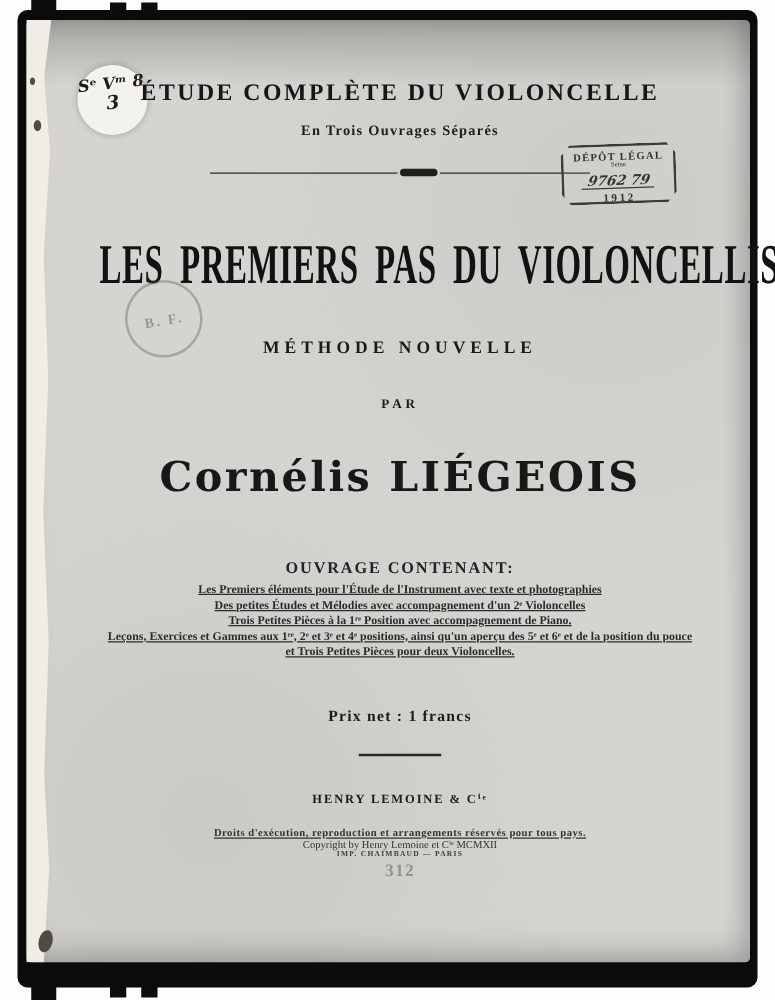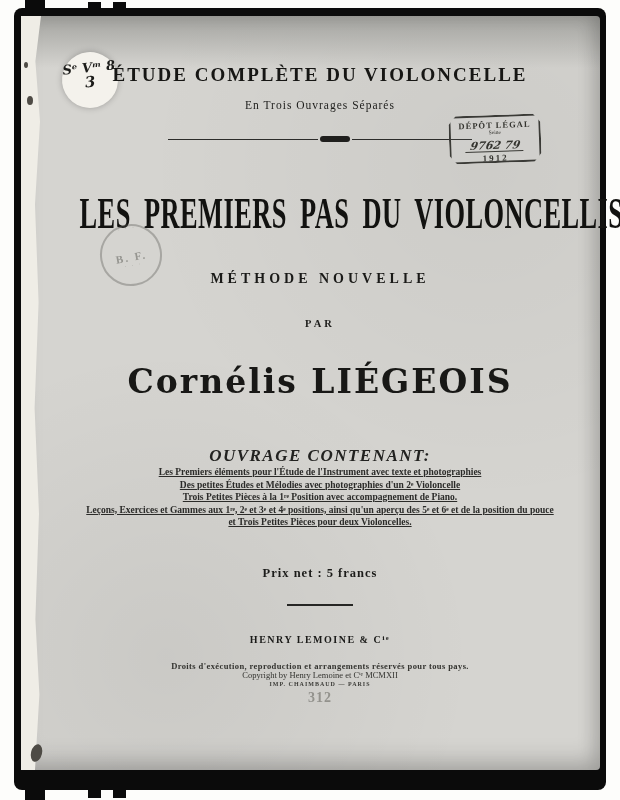--- a/index.html
+++ b/index.html
@@ -23,21 +23,21 @@
   .edge-mark{background:#4e4b45;border-radius:50%;}
   
   .sticker{left:62px;top:52px;width:56px;height:56px;background:#f4f2ec;border-radius:50%;
            box-shadow:0 0 6px rgba(0,0,0,.25);text-align:center;transform:rotate(-6deg);}
   .sticker .l1{margin-top:9px;font-style:italic;font-weight:bold;font-size:13px;line-height:13px;
                font-family:"DejaVu Serif",serif;}
   .sticker .l2{font-style:italic;font-weight:bold;font-size:15px;line-height:16px;font-family:"DejaVu Serif",serif;}
   
   .cline{left:40px;right:20px;text-align:center;}
   .series-title{top:64px;font-size:19px;font-weight:bold;letter-spacing:2px;color:#161614;}
-  .series-sub{top:99px;font-size:11.5px;font-weight:normal;letter-spacing:1px;color:#1d1d1b;}
+  .series-sub{top:99px;font-size:11.5px;font-weight:bold;letter-spacing:1px;color:#1d1d1b;}
   .ornament{top:129px;height:6px;}
   .ornament .bar{display:inline-block;width:150px;height:1.5px;background:#2c2c2a;vertical-align:middle;}
   .ornament .blob{display:inline-block;width:30px;height:6px;background:#1f1f1d;border-radius:3px;
                   vertical-align:middle;margin:0 2px;}
   
   .legal{left:449px;top:115px;width:88px;height:44px;transform:rotate(-2deg);
          border:2px solid #3a3a36;border-radius:4px;
          clip-path:polygon(8% 0,92% 0,100% 18%,100% 82%,92% 100%,8% 100%,0 82%,0 18%);
          text-align:center;color:#34342f;background:rgba(255,255,255,.06);}
   .legal .t1{font-size:8.5px;font-weight:bold;letter-spacing:1px;margin-top:3px;}
@@ -52,29 +52,29 @@
                    transform:scale(.88,1.5);transform-origin:center;color:#121210;white-space:nowrap;}
   
   .lib-stamp{left:100px;top:224px;width:58px;height:58px;border:2px solid rgba(92,92,88,.38);
              border-radius:50%;text-align:center;transform:rotate(-10deg);color:rgba(85,85,80,.5);}
   .lib-stamp .mid{margin-top:20px;font-size:11px;font-weight:bold;letter-spacing:2px;}
   .lib-stamp .arc{font-size:5px;letter-spacing:1px;}
   .methode{top:271px;font-size:14px;font-weight:bold;letter-spacing:4px;color:#1a1a18;}
   .par{top:318px;font-size:10.5px;font-weight:bold;letter-spacing:3px;}
   .author{top:362px;font-size:33px;font-weight:bold;letter-spacing:2px;color:#181816;
           font-family:"DejaVu Serif",serif;}
-  .contents-head{top:446px;font-size:17px;font-weight:bold;letter-spacing:1.5px;color:#222220;font-style:italic;}
+  .contents-head{top:446px;font-size:13px;font-weight:bold;letter-spacing:1.5px;color:#222220;}
   .contents{top:466px;font-size:9.5px;font-weight:bold;line-height:12.5px;color:#2b2b29;
             font-family:"Liberation Serif","DejaVu Serif","DejaVu Sans",serif;text-decoration:underline;}
   .price{top:566px;font-size:12.5px;font-weight:bold;letter-spacing:1px;}
   .rule{top:592px;}
   .rule span{display:inline-block;width:66px;height:2px;background:#262624;}
   .pub-name{top:634px;font-size:10px;font-weight:bold;letter-spacing:1.5px;color:#1a1a18;}
   .pub-addr{top:649px;font-size:10px;font-weight:bold;letter-spacing:.3px;}
-  .pub-rights{top:661px;font-size:8.5px;font-weight:bold;color:#33332f;letter-spacing:.4px;}
+  .pub-rights{top:661px;font-size:8.5px;font-weight:bold;color:#33332f;letter-spacing:.4px;text-decoration:underline;}
   .pub-copy{top:654px;font-size:8.5px;font-weight:normal;color:#33332f;margin-top:16px;}
   .pub-printer{top:681px;font-size:6px;font-weight:bold;letter-spacing:1px;color:#3c3c38;}
   .plate{top:690px;font-size:14px;font-weight:bold;color:rgba(96,96,90,.55);letter-spacing:1px;}
 </style>
 </head>
 <body>
 
 <div class="stage">
 
   <div class="abs frame"></div>
@@ -118,27 +118,27 @@
     <div class="arc">·&nbsp;&nbsp;·&nbsp;&nbsp;·</div>
   </div>
 
   <div class="abs cline methode">MÉTHODE NOUVELLE</div>
   <div class="abs cline par">PAR</div>
   <div class="abs cline author">Cornélis LIÉGEOIS</div>
 
   <div class="abs cline contents-head">OUVRAGE CONTENANT:</div>
   <div class="abs cline contents">
     <div>Les Premiers éléments pour l'Étude de l'Instrument avec texte et photographies</div>
-    <div>Des petites Études et Mélodies avec photographies d'un 2ᵉ Violoncelle</div>
+    <div>Des petites Études et Mélodies avec accompagnement d'un 2ᵉ Violoncelles</div>
     <div>Trois Petites Pièces à la 1ʳᵉ Position avec accompagnement de Piano.</div>
     <div>Leçons, Exercices et Gammes aux 1ʳᵉ, 2ᵉ et 3ᵉ et 4ᵉ positions, ainsi qu'un aperçu des 5ᵉ et 6ᵉ et de la position du pouce</div>
     <div>et Trois Petites Pièces pour deux Violoncelles.</div>
   </div>
 
-  <div class="abs cline price">Prix net : 5 francs</div>
+  <div class="abs cline price">Prix net : 1 francs</div>
   <div class="abs cline rule"><span></span></div>
 
   <div class="abs cline pub-name">HENRY LEMOINE &amp; Cⁱᵉ</div>
   <div class="abs cline pub-rights">Droits d'exécution, reproduction et arrangements réservés pour tous pays.</div>
   <div class="abs cline pub-copy">Copyright by Henry Lemoine et Cⁱᵉ MCMXII</div>
   <div class="abs cline pub-printer">IMP. CHAIMBAUD — PARIS</div>
   <div class="abs cline plate">312</div>
 
 </div>
 

